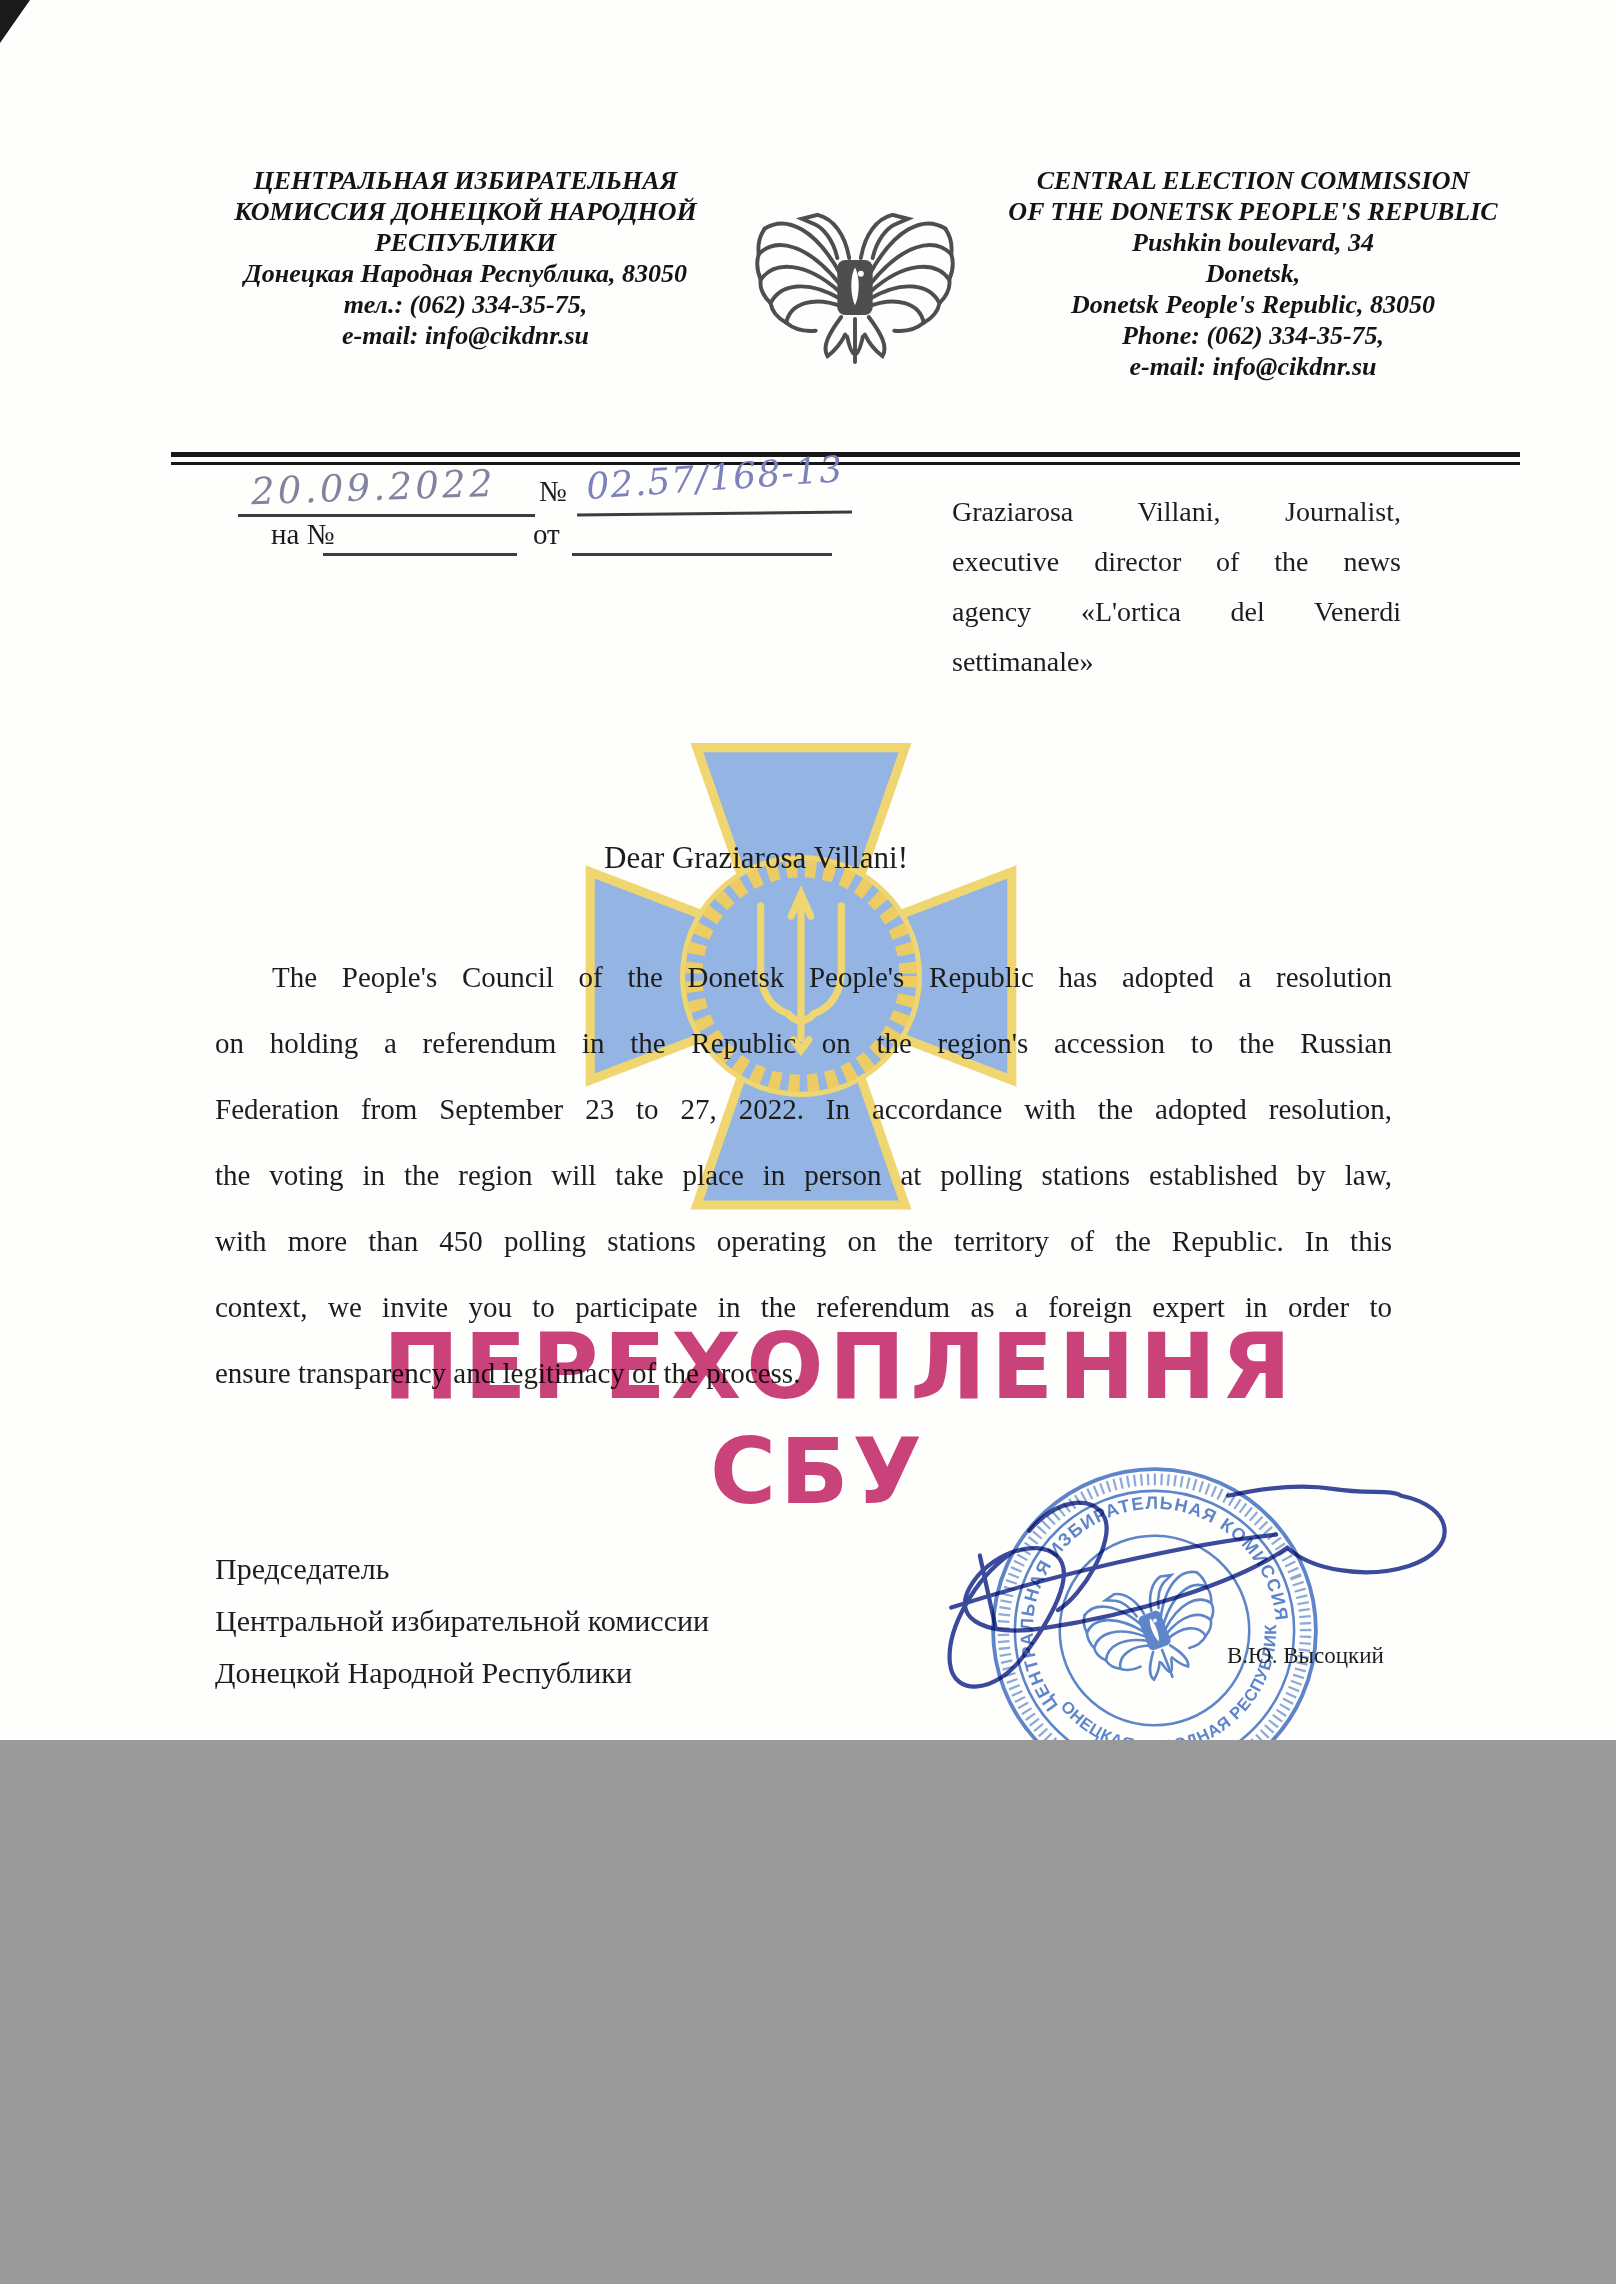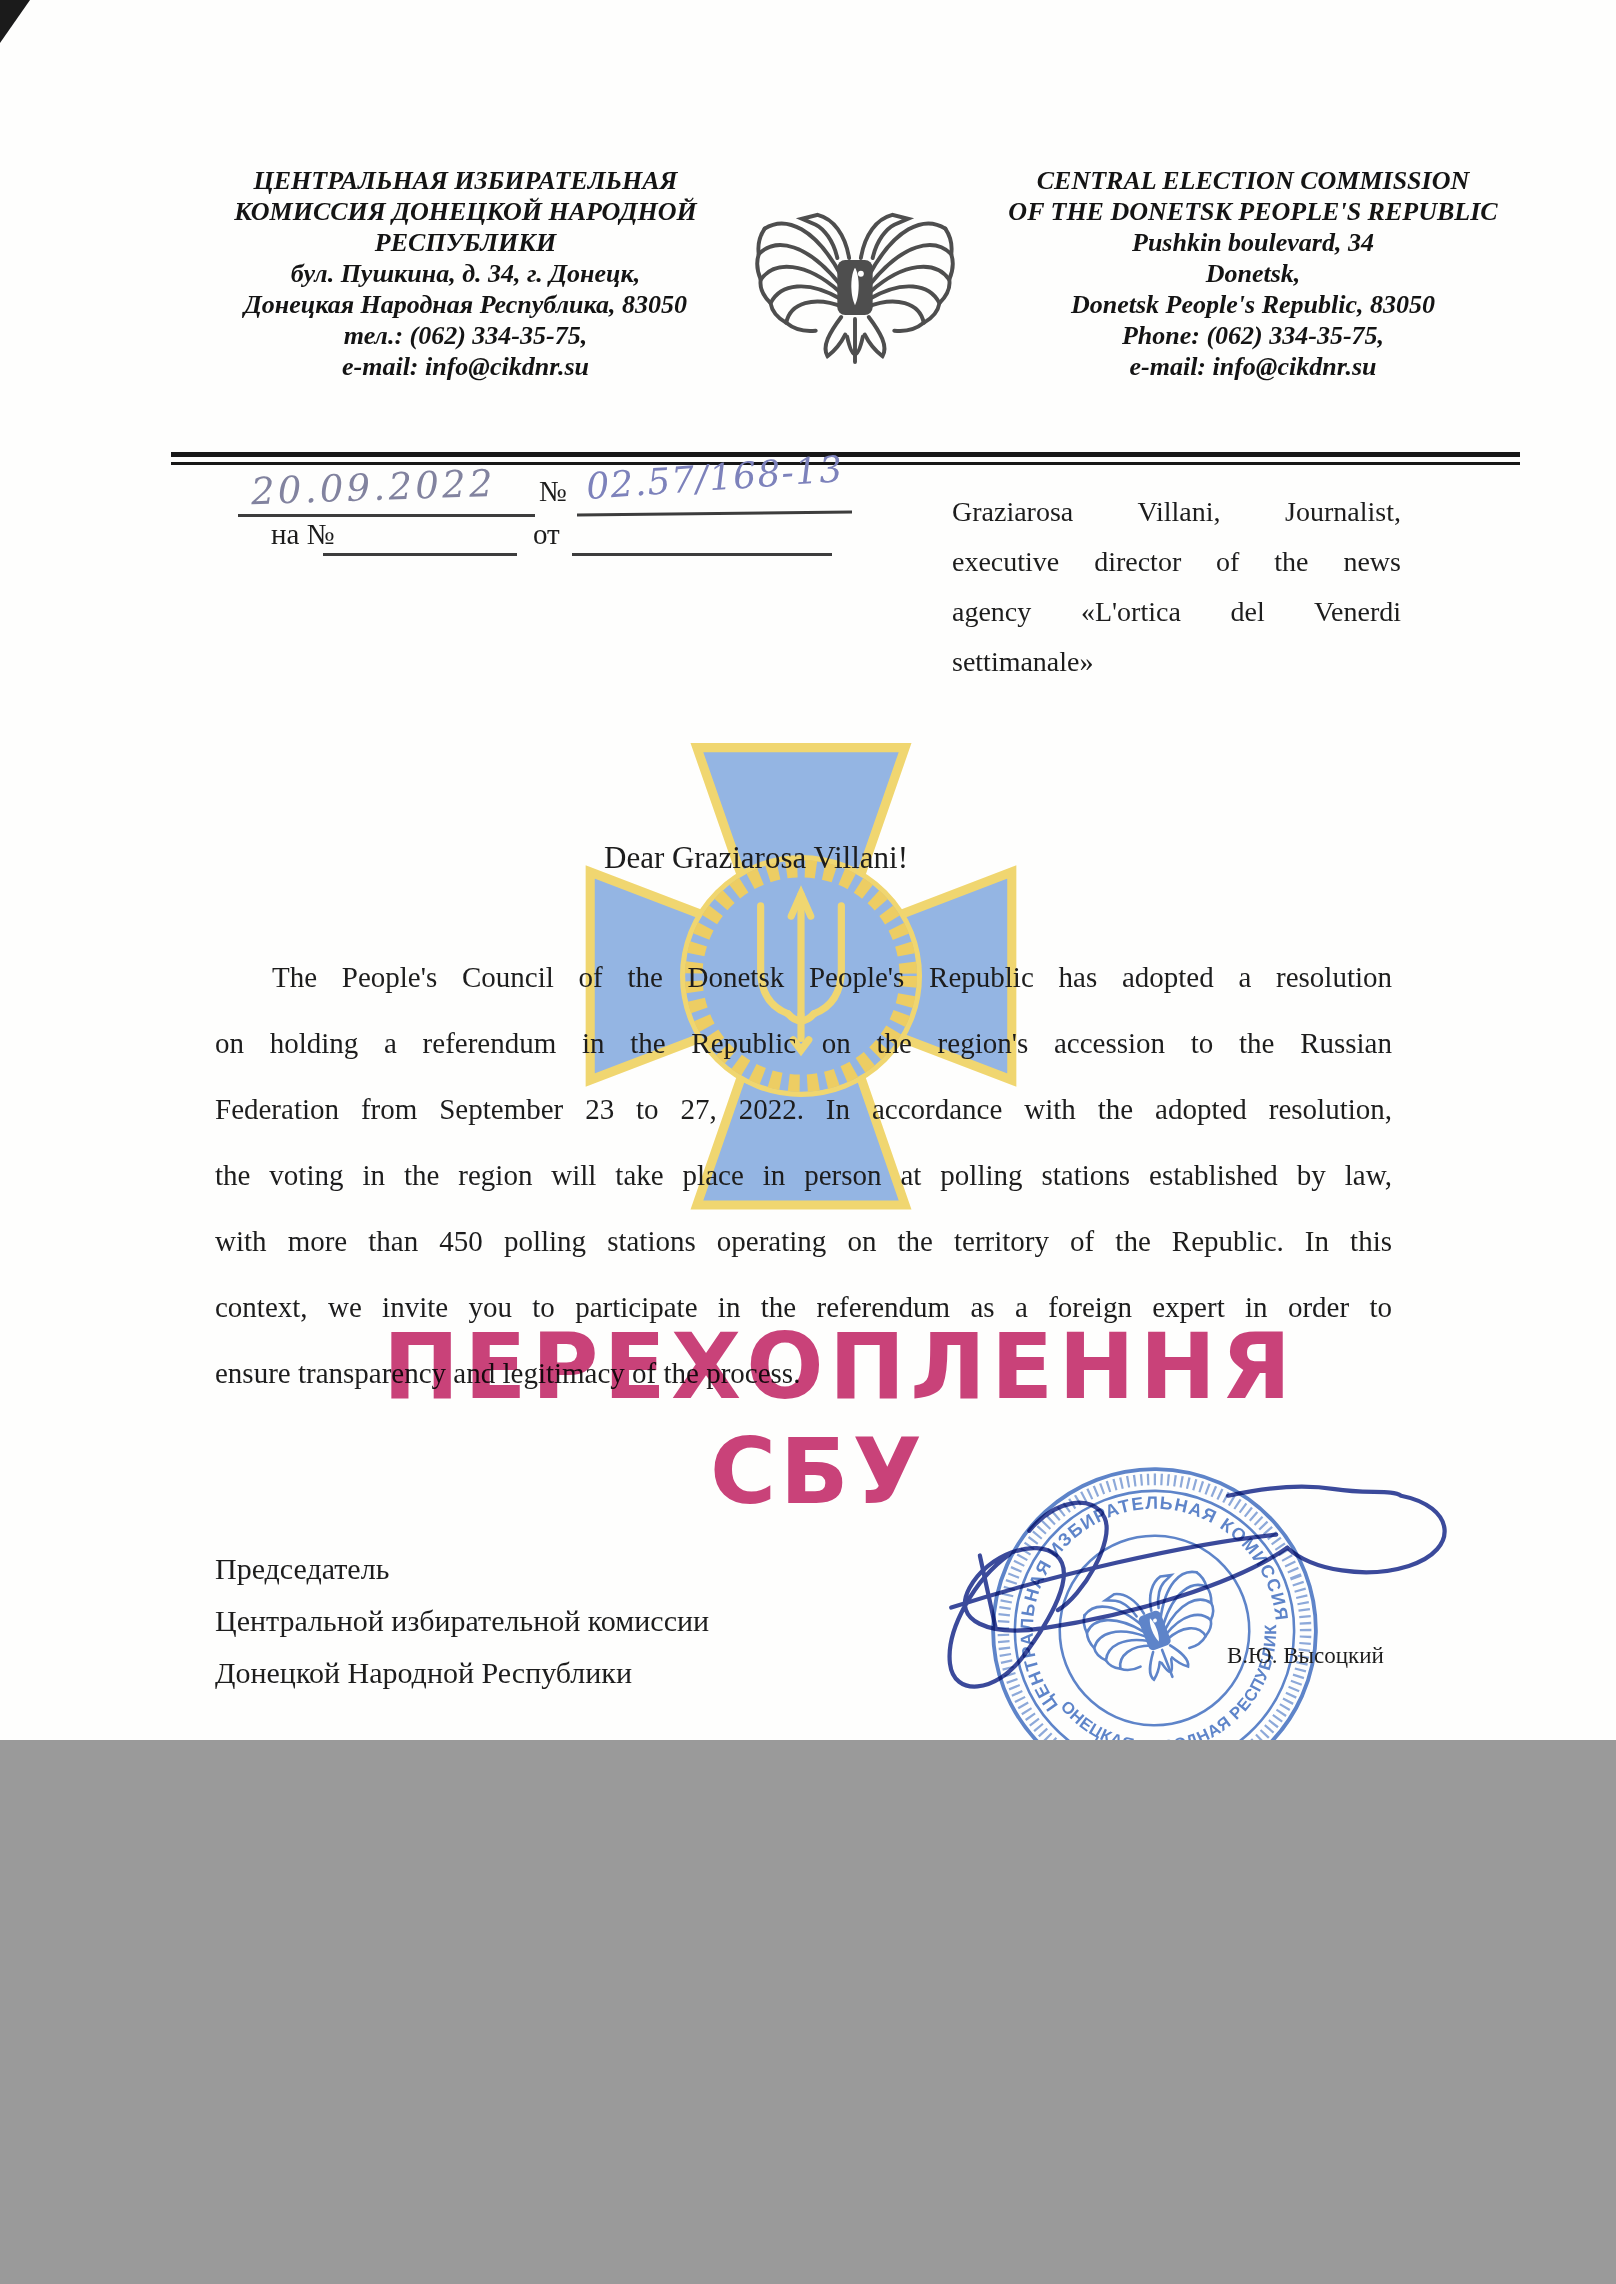--- a/index.html
+++ b/index.html
@@ -101,21 +101,20 @@
 </svg>
 
 <div class="page">
 
   <div class="corner-artifact"></div>
 
   <div class="lh-col lh-left">
     <div>ЦЕНТРАЛЬНАЯ ИЗБИРАТЕЛЬНАЯ</div>
     <div>КОМИССИЯ ДОНЕЦКОЙ НАРОДНОЙ</div>
     <div>РЕСПУБЛИКИ</div>
-    <div>бул. Пушкина, д. 34, г. Донецк,</div>
     <div>Донецкая Народная Республика, 83050</div>
     <div>тел.: (062) 334-35-75,</div>
     <div>e-mail: info@cikdnr.su</div>
   </div>
 
   <div class="lh-emblem">
     <svg viewBox="0 0 220 200">
         <use href="#eagleg"></use>
       </svg>
   </div>

